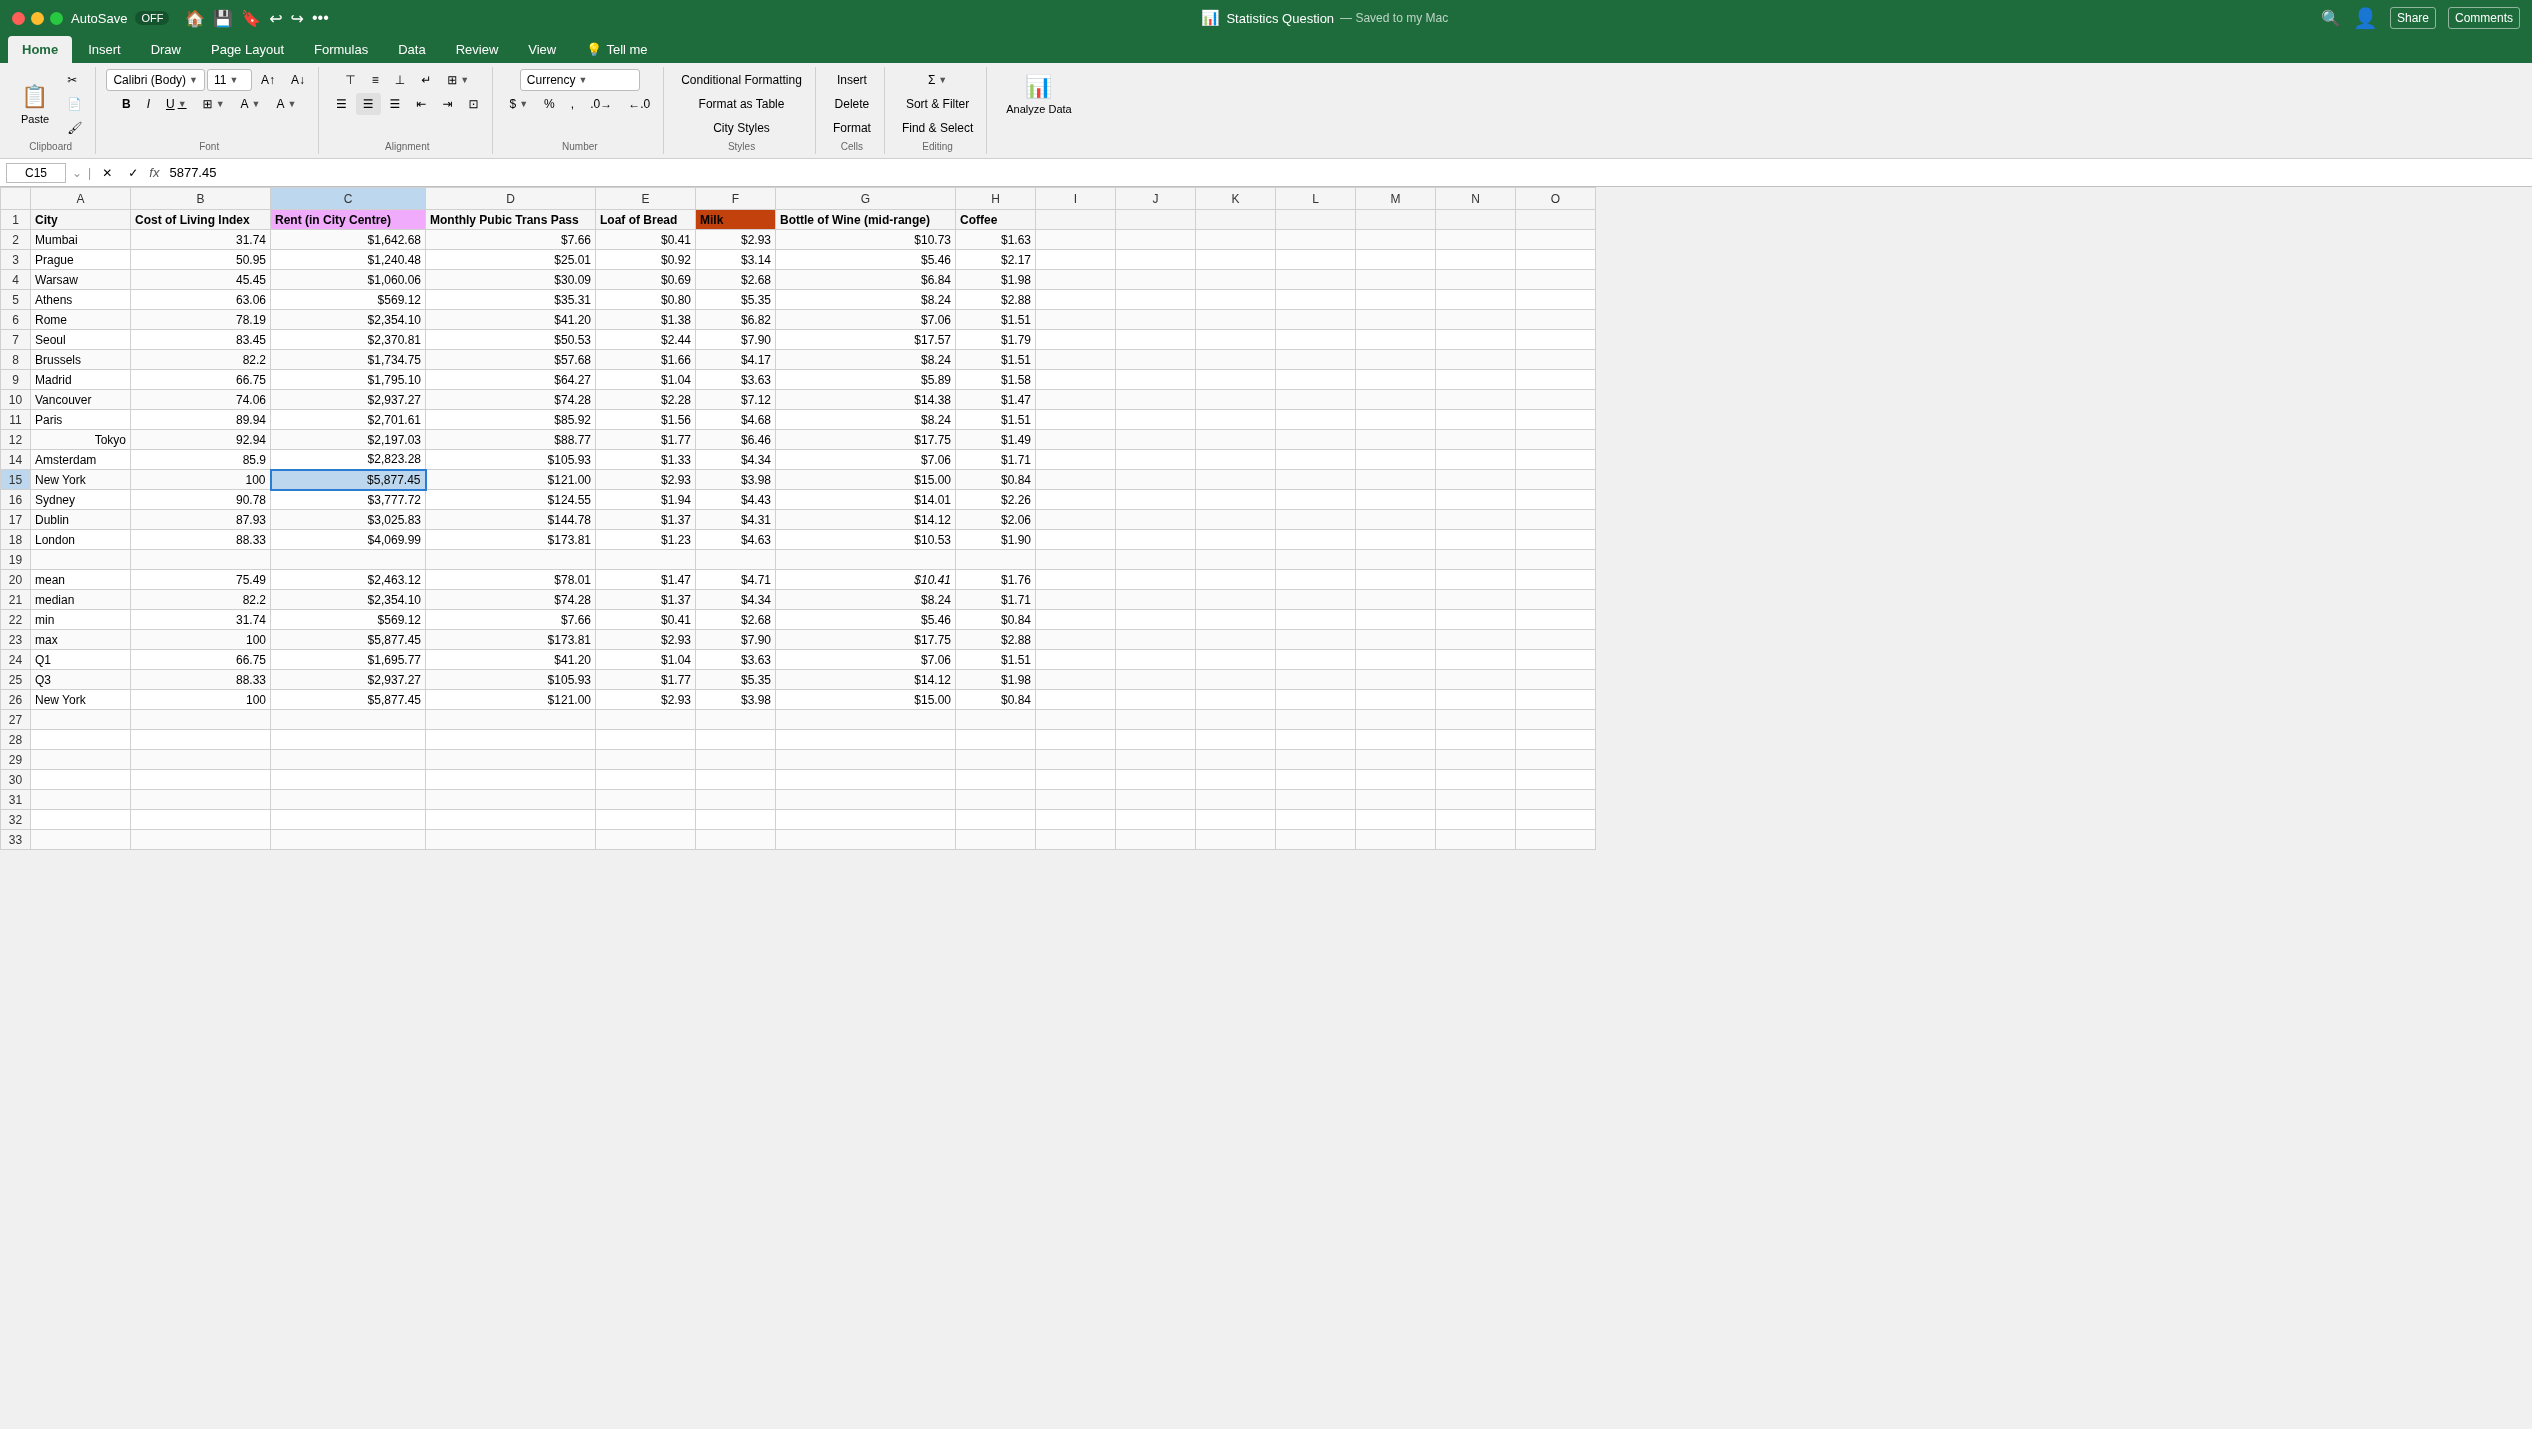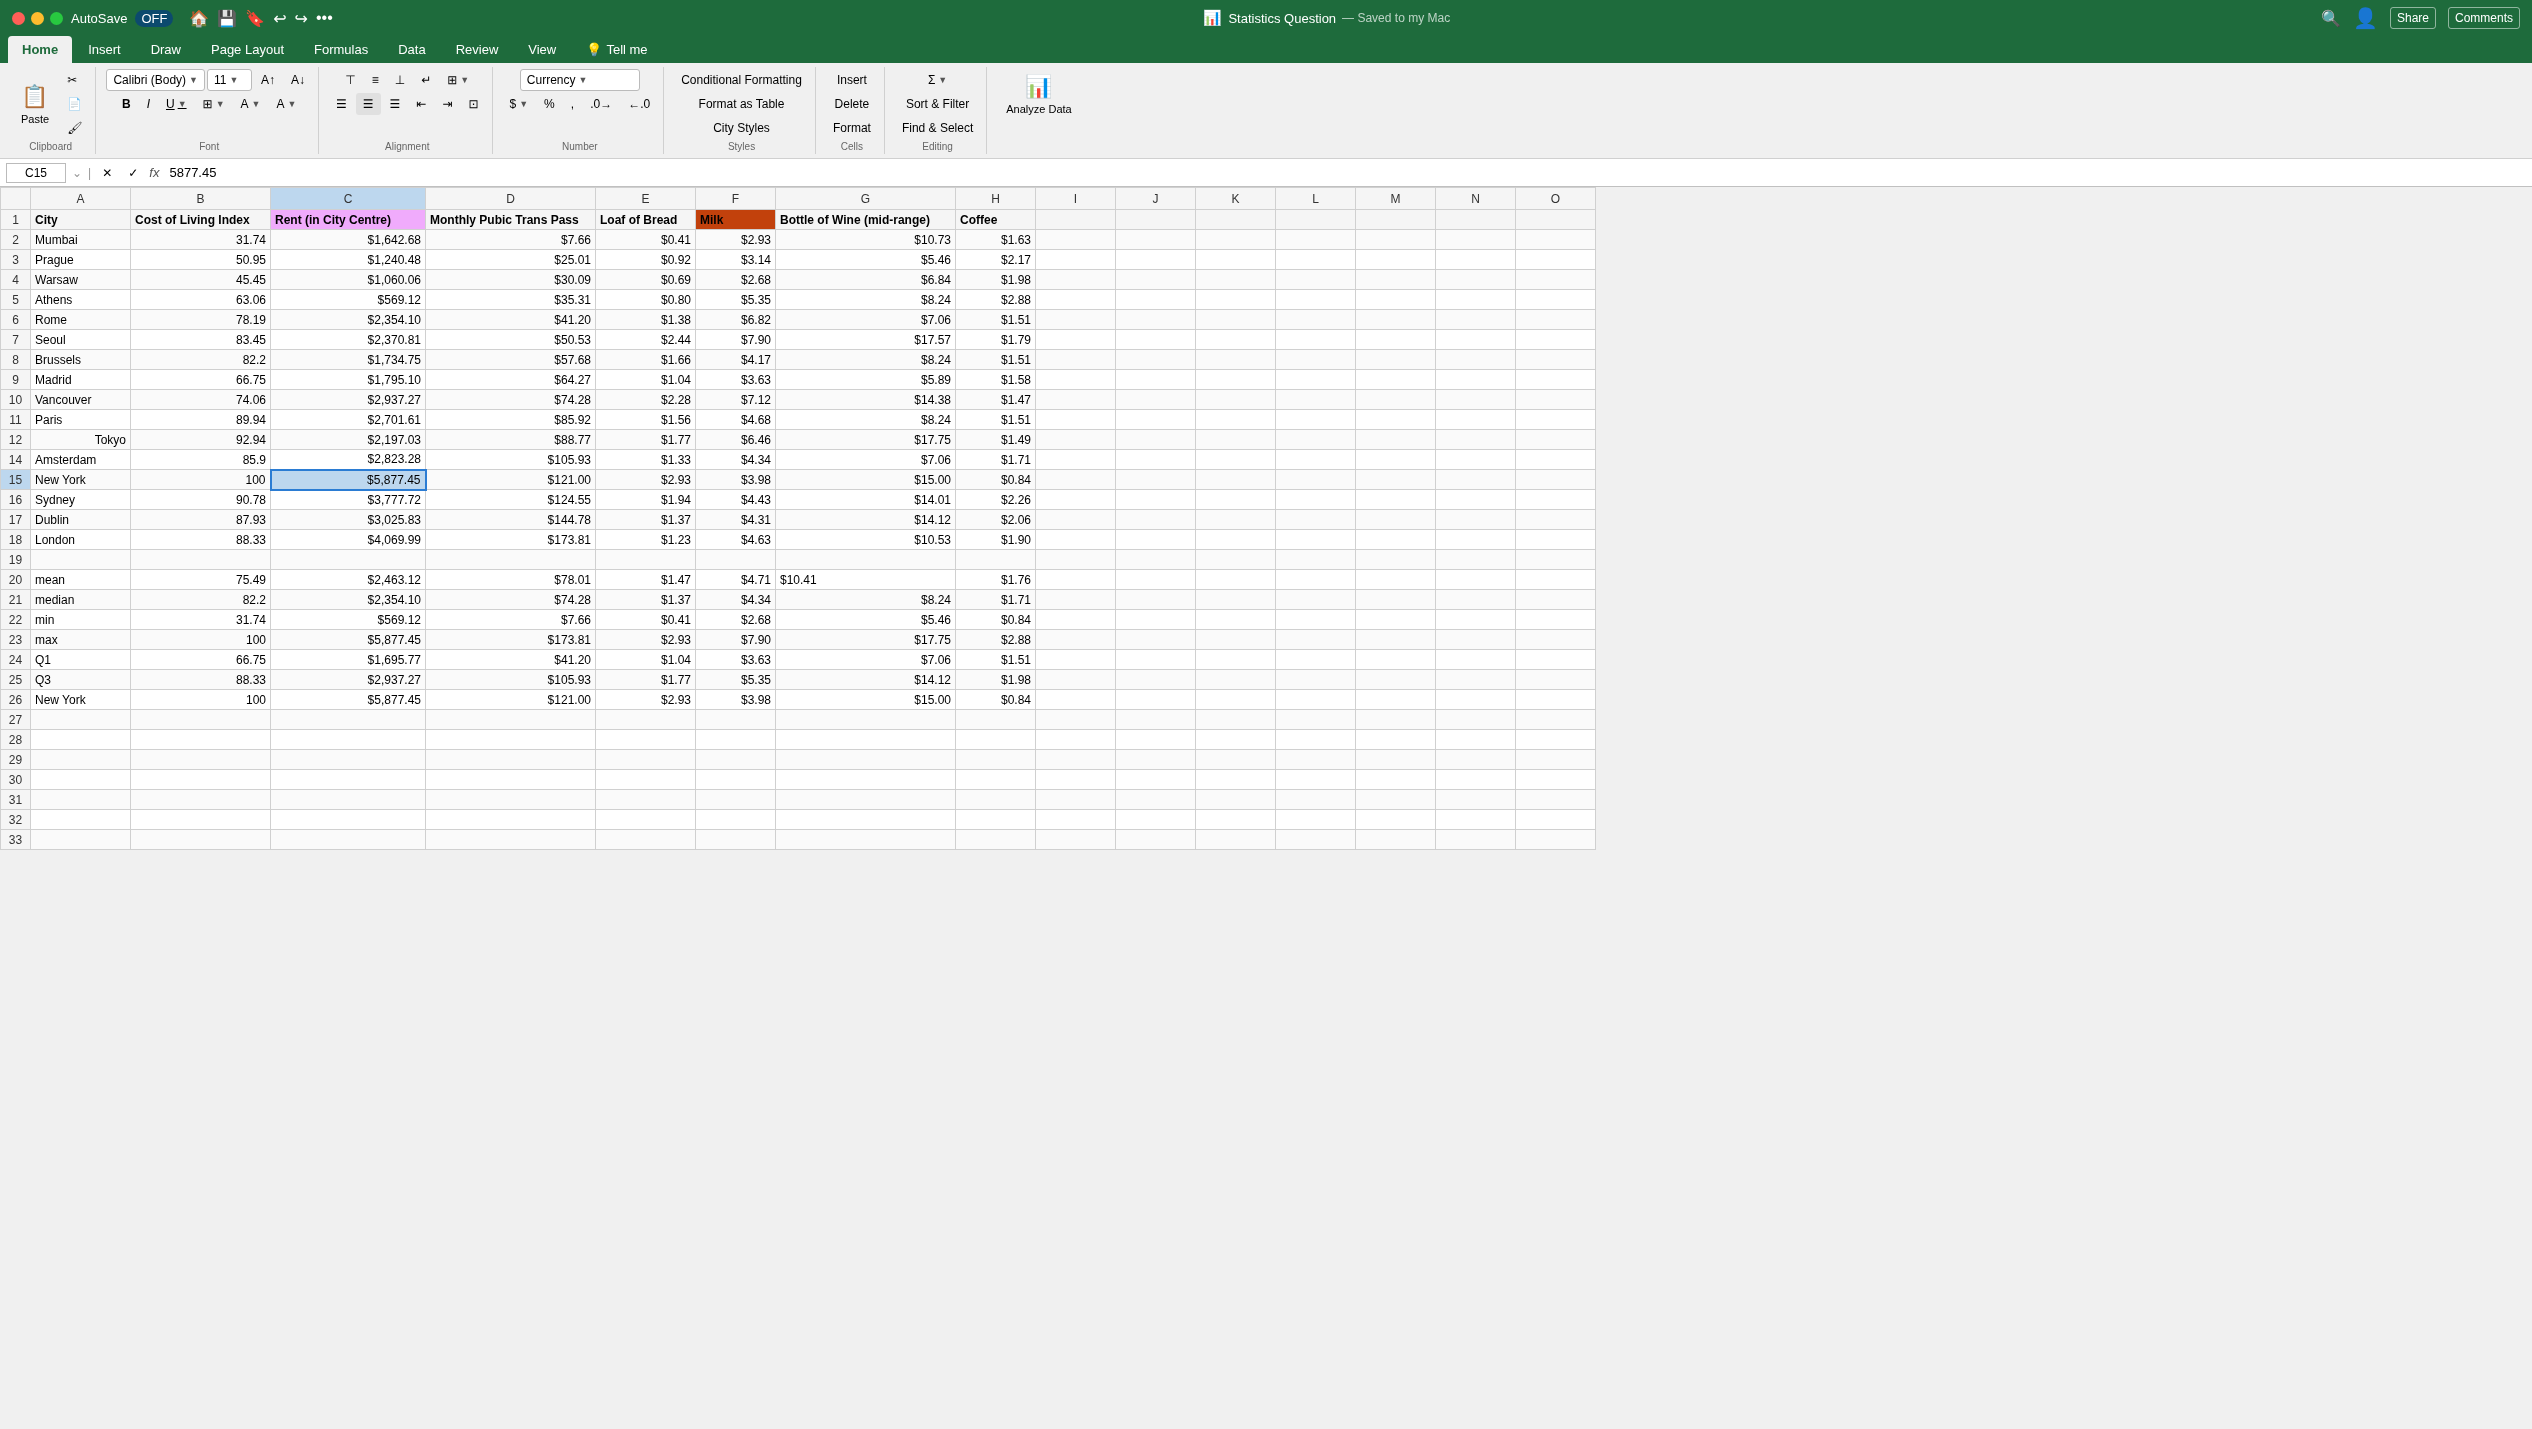--- a/index.html
+++ b/index.html
@@ -190,21 +190,21 @@
 </head>
 <body>
 
 <div class="titlebar">
   <div class="traffic-lights">
     <div class="traffic-light tl-close"></div>
     <div class="traffic-light tl-min"></div>
     <div class="traffic-light tl-max"></div>
   </div>
   <span style="font-size:13px;color:white">AutoSave</span>
-  <div style="background:#0c4a6e;border-radius:10px;padding:1px 6px;font-size:13px;color:white;">OFF</div>
+  <div style="background:#14532d;border-radius:10px;padding:1px 6px;font-size:11px;color:white;">OFF</div>
   <div style="display:flex;gap:8px;margin-left:8px;font-size:16px;color:white;">
     <span>🏠</span>
     <span>💾</span>
     <span>🔖</span>
     <span>↩</span>
     <span>↪</span>
     <span>•••</span>
   </div>
   <div class="titlebar-center">
     <span style="font-size:15px;">📊</span>
@@ -727,21 +727,21 @@
               <td></td>
             </tr>
             <tr>
               <th class="row-header">20</th>
               <td style="text-align: left;">mean</td>
               <td style="text-align: right;">75.49</td>
               <td style="text-align: right;">$2,463.12</td>
               <td style="text-align: right;">$78.01</td>
               <td style="text-align: right;">$1.47</td>
               <td style="text-align: right;">$4.71</td>
-              <td style="">$10.41</td>
+              <td style="text-align: right; font-style: italic;">$10.41</td>
               <td style="text-align: right;">$1.76</td>
               <td></td>
               <td></td>
               <td></td>
               <td></td>
               <td></td>
               <td></td>
               <td></td>
             </tr>
             <tr>

